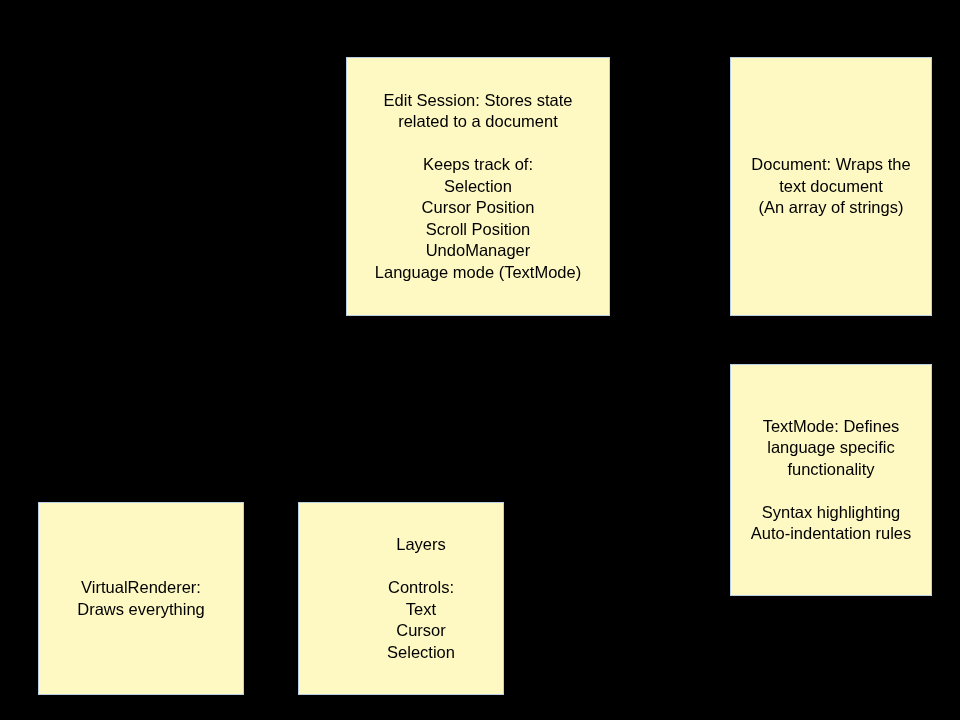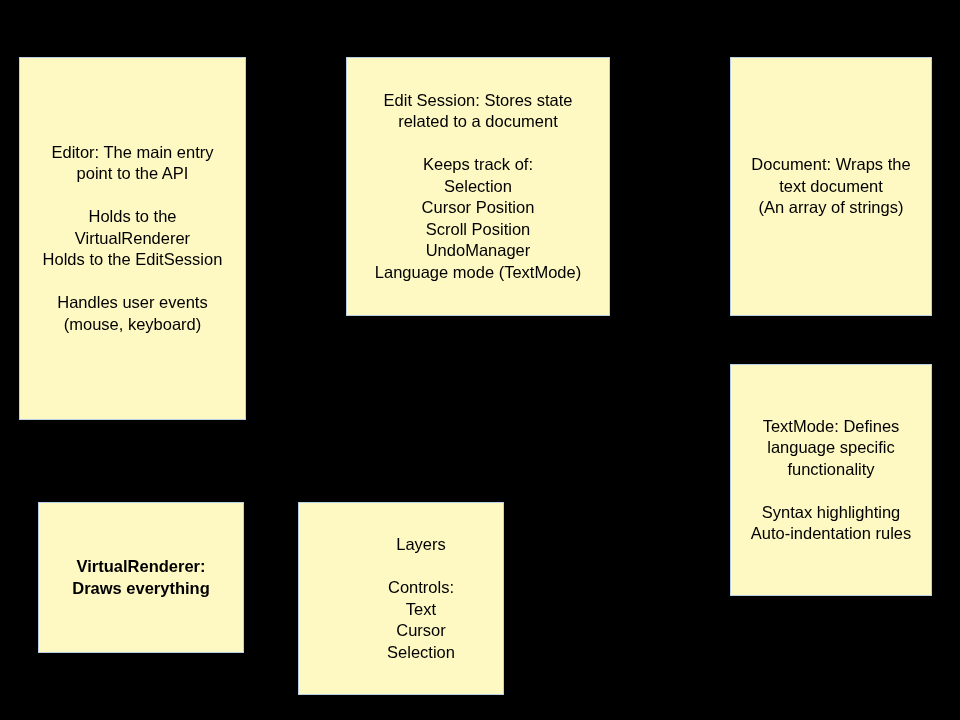--- a/index.html
+++ b/index.html
@@ -34,31 +34,20 @@
     display: block;
     width: 100%;
     white-space: pre-line;
   }
 </style>
 </head>
 <body>
 
 <div id="canvas">
 
-  <div class="box" style="left:19px; top:57px; width:227px; height:363px;">
-    <span class="box-text">Editor: The main entry
-point to the API
-
-Holds to the
-VirtualRenderer
-Holds to the EditSession
-
-Handles user events
-(mouse, keyboard)</span>
-  </div>
 
   <div class="box" style="left:346px; top:57px; width:264px; height:259px;">
     <span class="box-text">Edit Session: Stores state
 related to a document
 
 Keeps track of:
 Selection
 Cursor Position
 Scroll Position
 UndoManager
@@ -73,21 +62,21 @@
 
   <div class="box" style="left:730px; top:364px; width:202px; height:232px;">
     <span class="box-text">TextMode: Defines
 language specific
 functionality
 
 Syntax highlighting
 Auto-indentation rules</span>
   </div>
 
-  <div class="box" style="left:38px; top:502px; width:206px; height:151px;font-weight:bold;">
+  <div class="box" style="left:38px; top:502px; width:206px; height:193px;">
     <span class="box-text">VirtualRenderer:
 Draws everything</span>
   </div>
 
   <div class="box" style="left:298px; top:502px; width:206px; height:193px;padding-left:48px;">
     <span class="box-text">Layers
 
 Controls:
 Text
 Cursor

